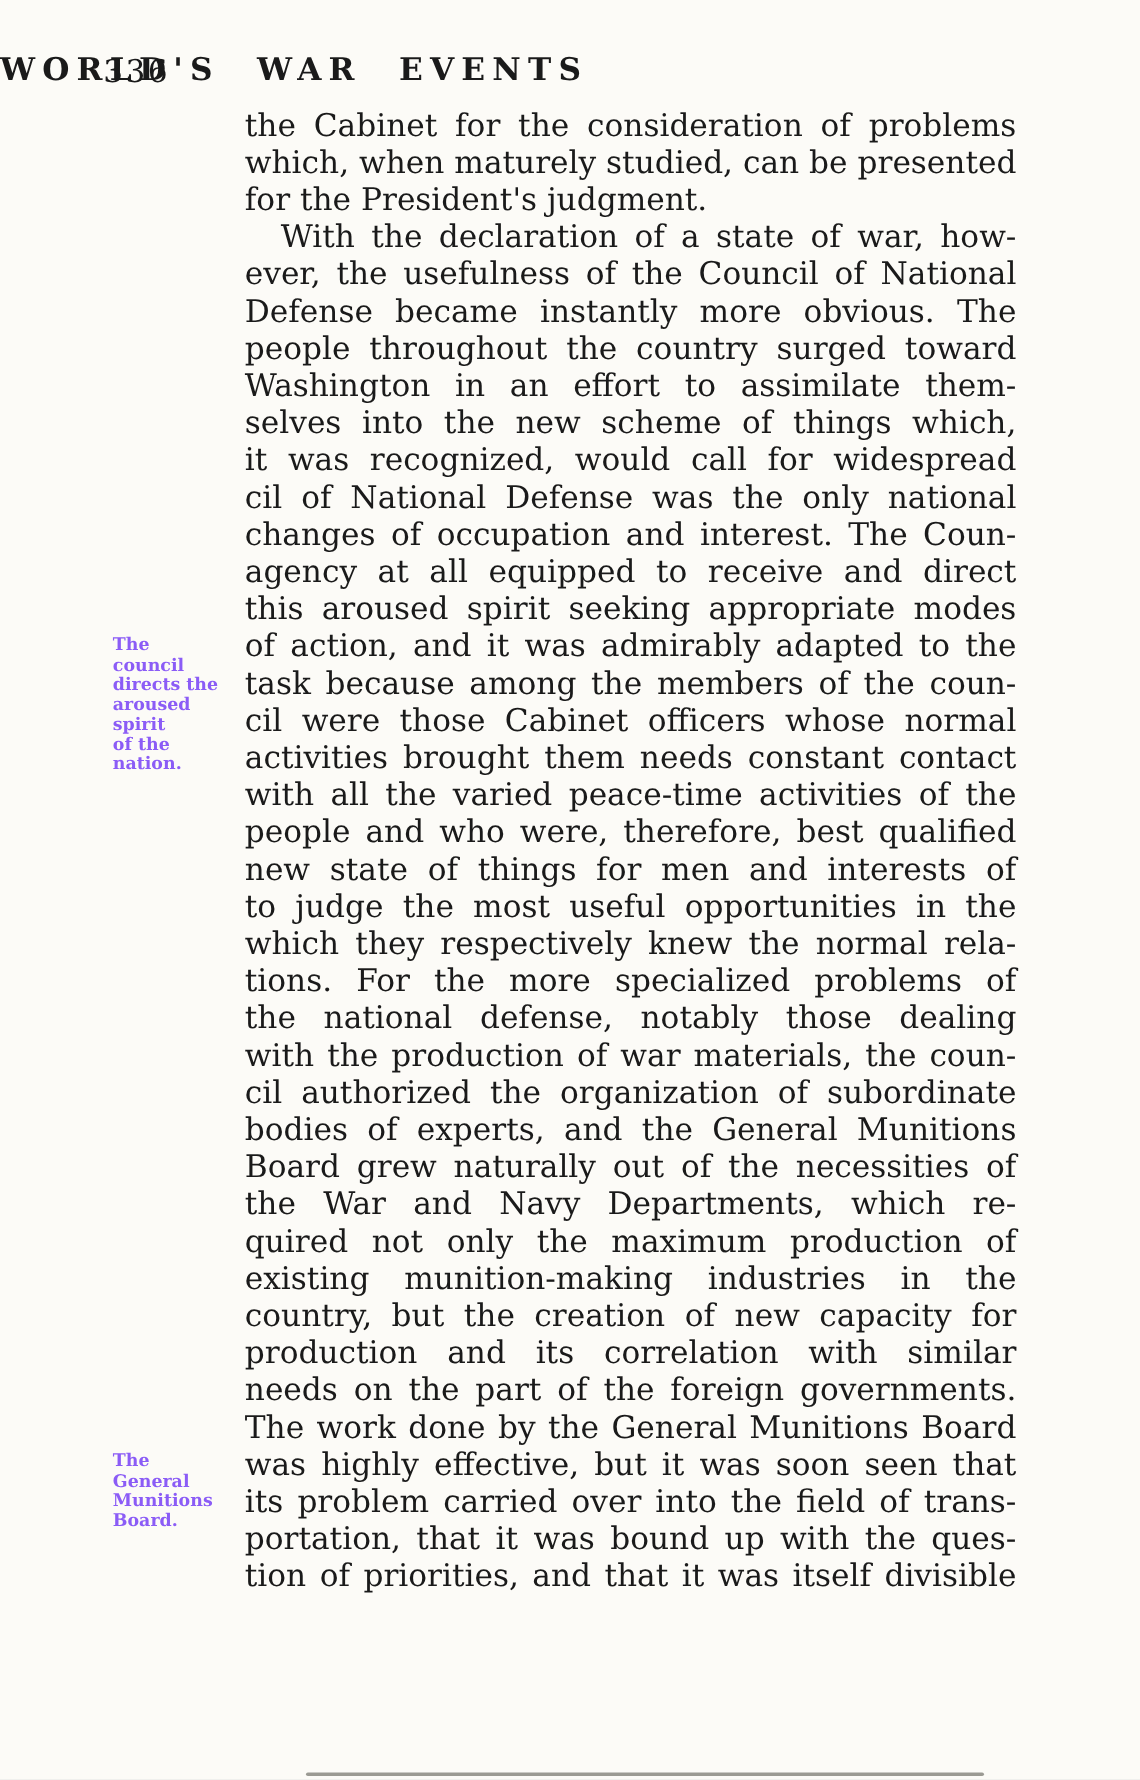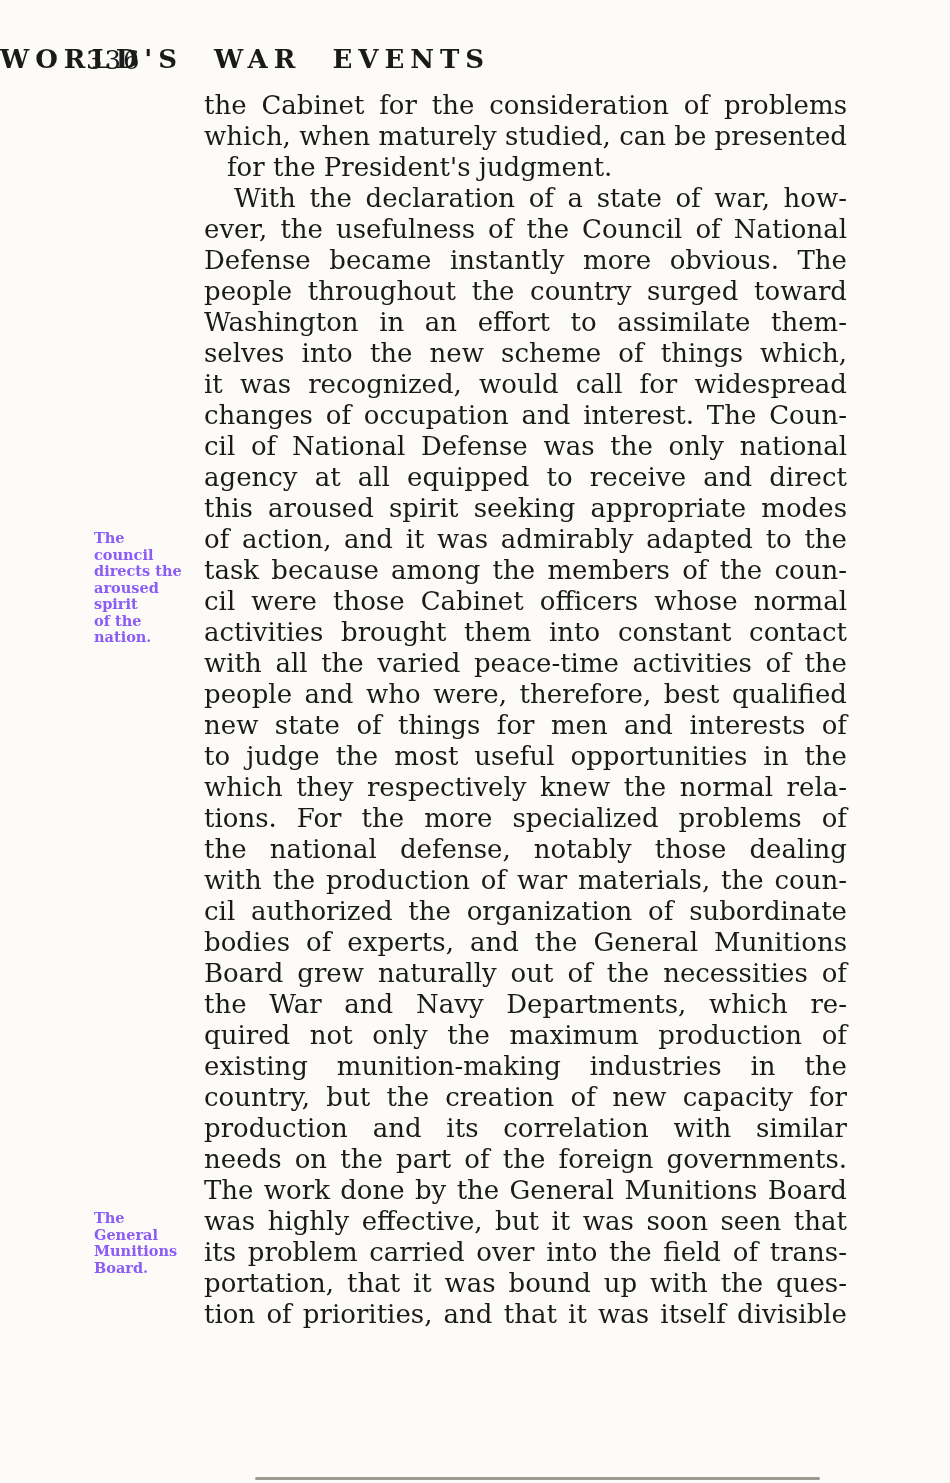--- a/index.html
+++ b/index.html
@@ -23,21 +23,21 @@
     font-size: 26px; font-weight: 700;
     letter-spacing: 6px; word-spacing: 16px;
   }
   .body-block { position: absolute; left: 204px; top: 90px; width: 643px; }
   .line {
     font-size: 26px;
     line-height: 31px;
     text-align: justify;
     text-align-last: justify;
   }
-  .p1 .line:last-child { text-align-last: left; margin-left: 23px; }
+  .p1 .line:last-child { text-align-last: left; }
   .p2 .line:first-child { padding-left: 30px; }
   .sidenote {
     position: absolute; left: 94px; width: 108px;
     font-size: 14.5px; font-weight: 700; line-height: 16.5px;
     color: #8b5cf6;
   }
   .sn1 { top: 530px; }
   .sn2 { top: 1210px; }
   .scan-mark {
     position: absolute; left: 255px; bottom: 3px;
@@ -83,28 +83,28 @@
       </div>
     <div class="para p2">
 
     <div class="line">With the declaration of a state of war, how-</div>
         <div class="line">ever, the usefulness of the Council of National</div>
         <div class="line">Defense became instantly more obvious. The</div>
         <div class="line">people throughout the country surged toward</div>
         <div class="line">Washington in an effort to assimilate them-</div>
         <div class="line">selves into the new scheme of things which,</div>
         <div class="line">it was recognized, would call for widespread</div>
+        <div class="line">cil of National Defense was the only national</div>
         <div class="line">changes of occupation and interest. The Coun-</div>
-        <div class="line">cil of National Defense was the only national</div>
         <div class="line">agency at all equipped to receive and direct</div>
         <div class="line">this aroused spirit seeking appropriate modes</div>
         <div class="line">of action, and it was admirably adapted to the</div>
         <div class="line">task because among the members of the coun-</div>
         <div class="line">cil were those Cabinet officers whose normal</div>
-        <div class="line">activities brought them into constant contact</div>
+        <div class="line">activities brought them needs constant contact</div>
         <div class="line">with all the varied peace-time activities of the</div>
         <div class="line">people and who were, therefore, best qualified</div>
         <div class="line">new state of things for men and interests of</div>
         <div class="line">to judge the most useful opportunities in the</div>
         <div class="line">which they respectively knew the normal rela-</div>
         <div class="line">tions. For the more specialized problems of</div>
         <div class="line">the national defense, notably those dealing</div>
         <div class="line">with the production of war materials, the coun-</div>
         <div class="line">cil authorized the organization of subordinate</div>
         <div class="line">bodies of experts, and the General Munitions</div>

